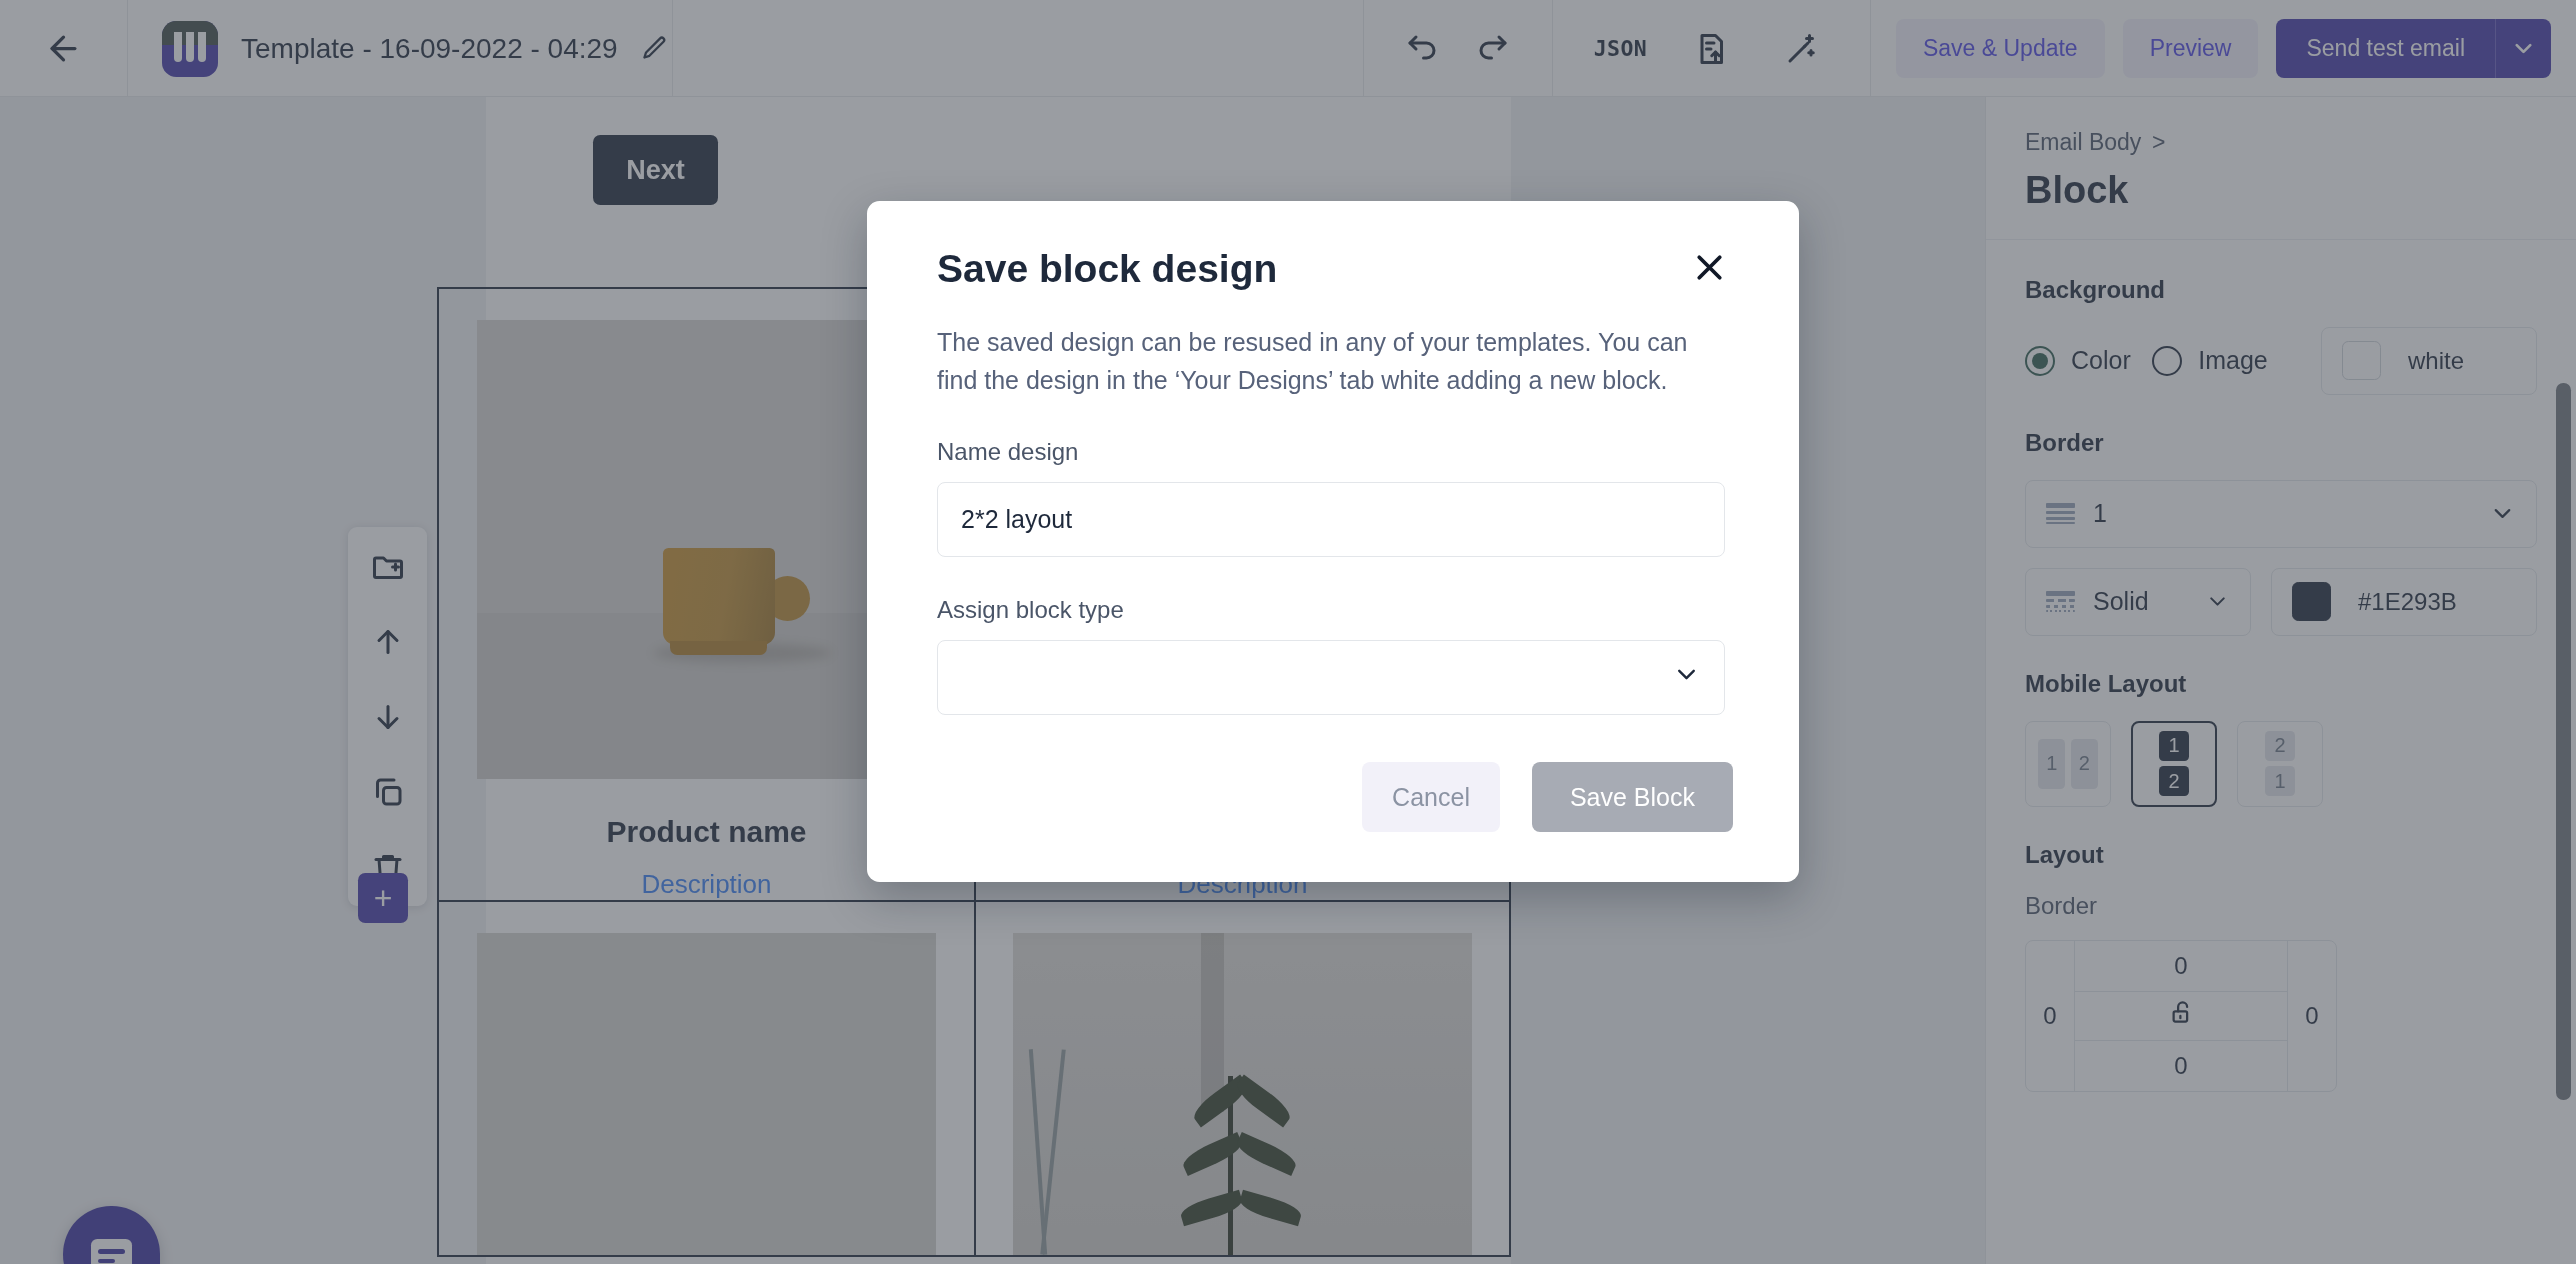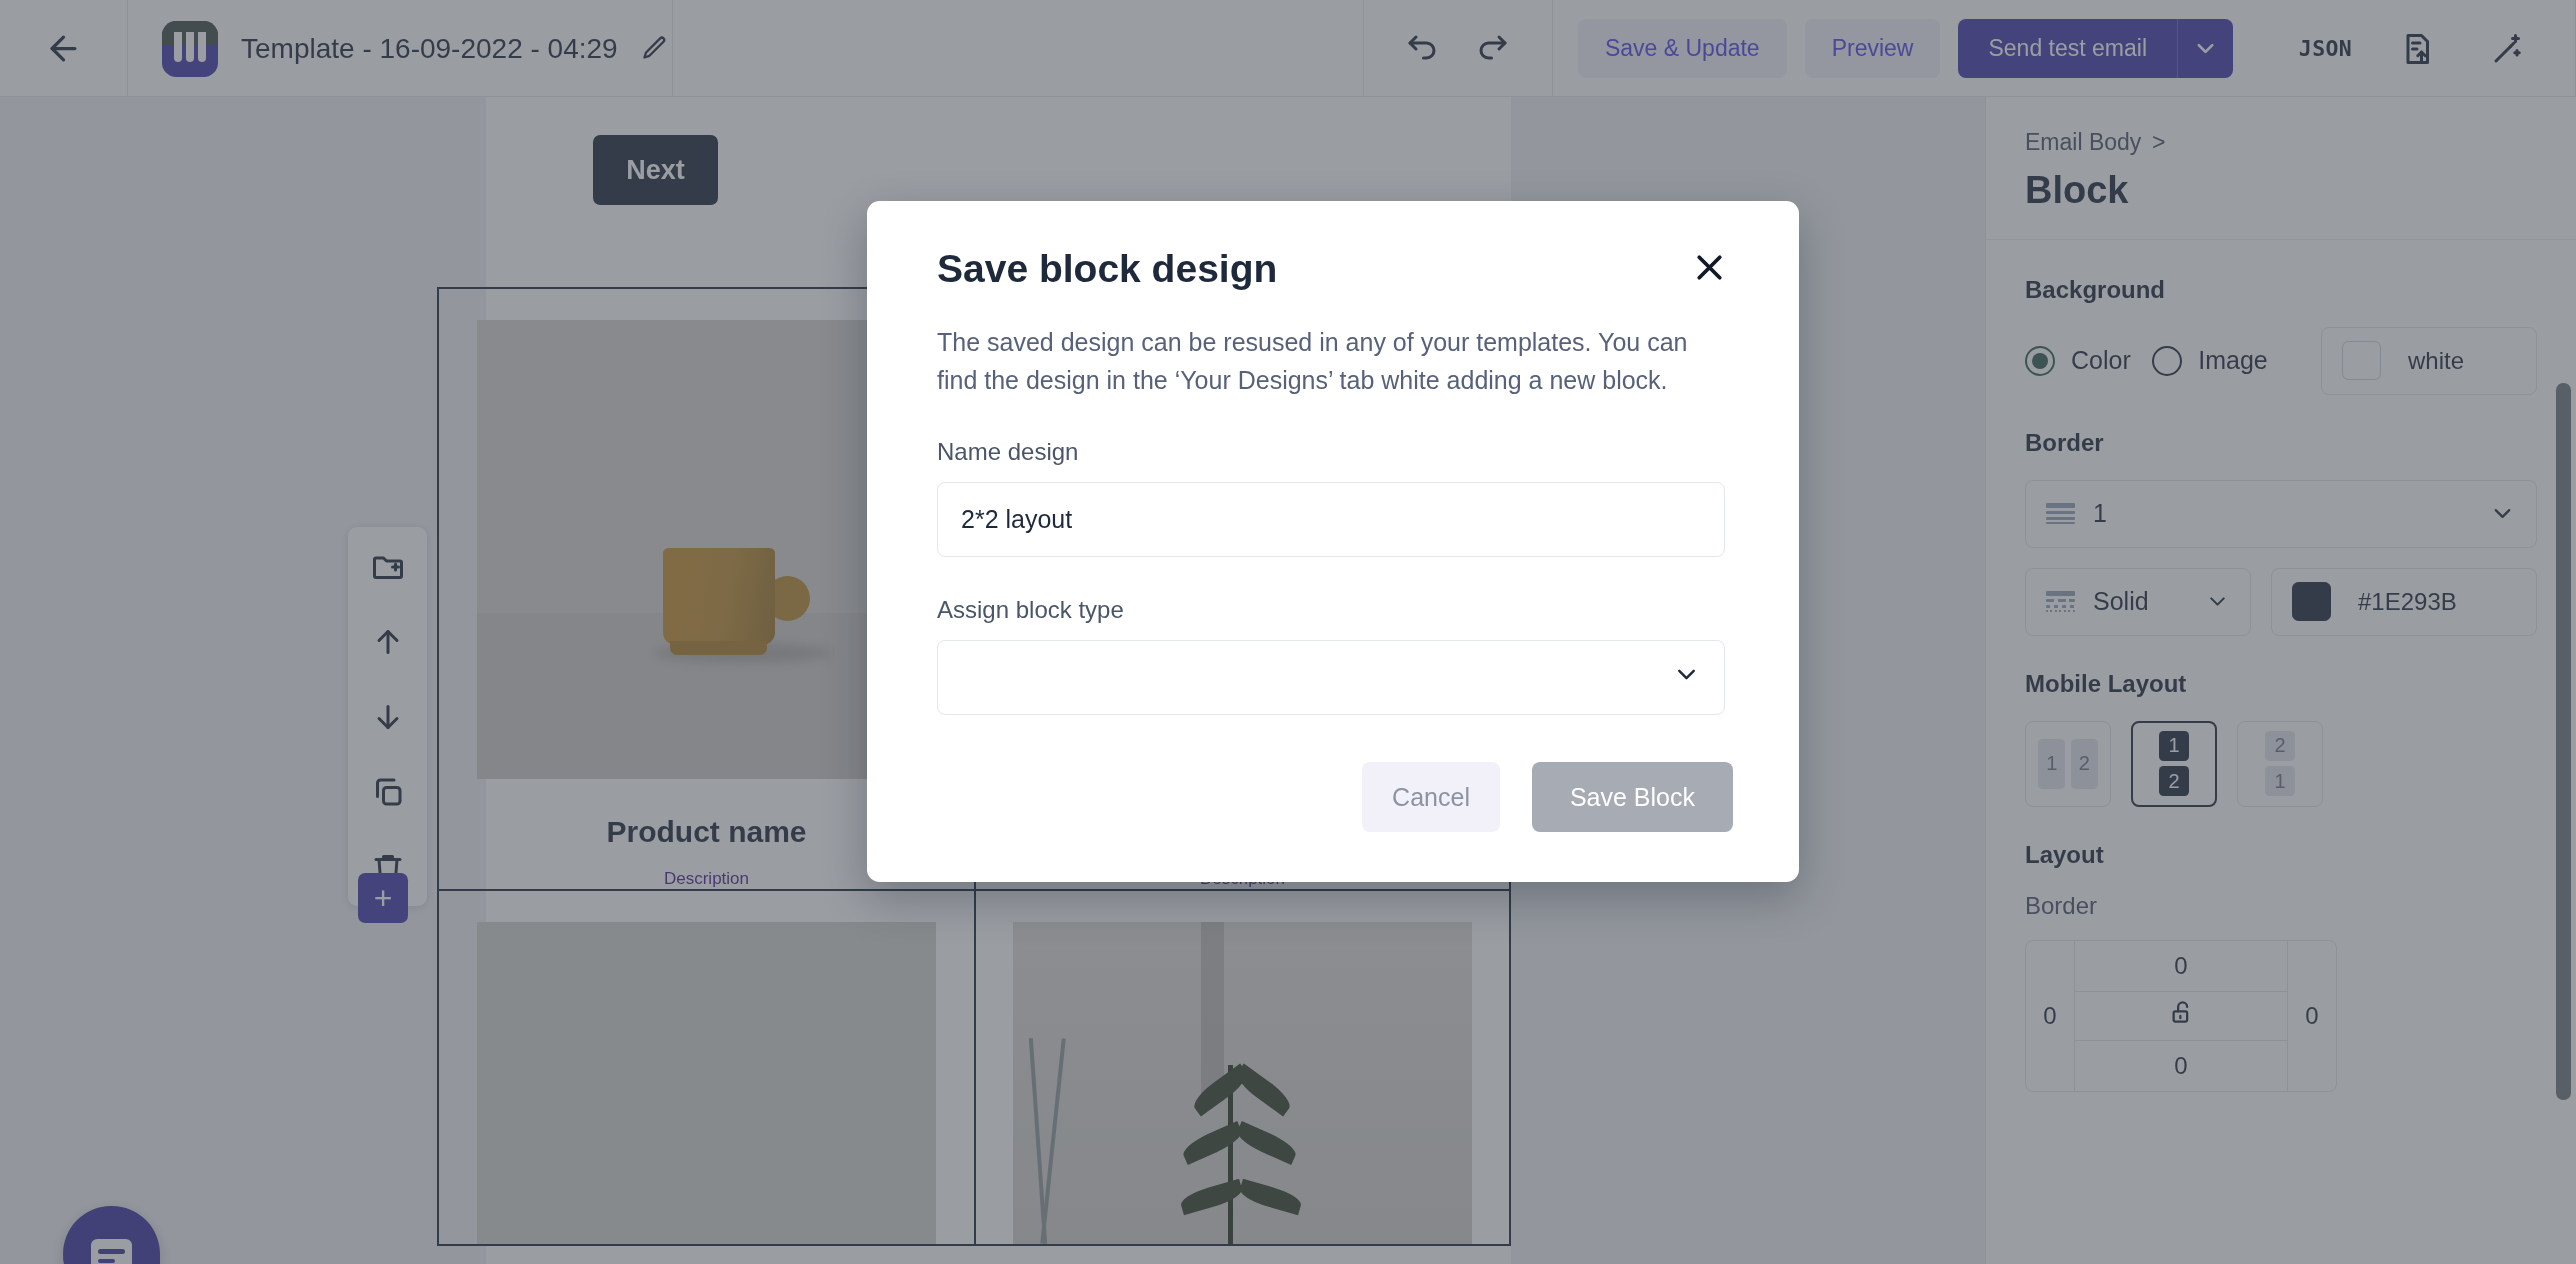--- a/index.html
+++ b/index.html
@@ -142,21 +142,21 @@
     background: #b07f2c;
   }
   .prod-img .shadow {
     position: absolute; left: 176px; bottom: 116px;
     width: 179px; height: 20px; border-radius: 50%;
     background: rgba(120,115,105,.35); filter: blur(5.4px);
   }
   .prod-name {
     margin-top: 36px; font-size: 30px; font-weight: bold; color: #1e293b;
   }
-  .prod-desc { margin-top: 20px; font-size: 17px; color: #4c1d95; }
+  .prod-desc { margin-top: 20px; font-size: 26px; color: #3b82f6; }
 
   .photo-blank { width: 459px; height: 322px; background: #d6d4d1; }
   .photo-plant {
     width: 459px; height: 322px; position: relative; overflow: hidden;
     background: linear-gradient(180deg,#dedcd8 0%, #d2d0cc 100%);
   }
   .photo-plant .wall-line {
     position: absolute; left: 188px; top: 0; width: 23px; height: 179px;
     background: rgba(150,148,144,.45);
   }
@@ -386,55 +386,55 @@
       <span class="icon-btn">
         <svg viewBox="0 0 24 24" width="36" height="36" fill="none" stroke="#1e293b" stroke-width="2" stroke-linecap="round" stroke-linejoin="round">
           <path d="M4 8h11a5 5 0 010 10h-2"></path>
             <path d="M8 4L4 8l4 4"></path>
         </svg>
       </span>
       <span class="icon-btn">
         <svg viewBox="0 0 24 24" width="36" height="36" fill="none" stroke="#1e293b" stroke-width="2" stroke-linecap="round" stroke-linejoin="round">
           <path d="M20 8H9a5 5 0 000 10h2"></path>
             <path d="M16 4l4 4-4 4"></path>
+        </svg>
+      </span>
+    </div>
+
+    <div class="tb-cell tb-tools">
+      <span class="icon-btn json-btn">JSON</span>
+      <span class="icon-btn">
+        <svg viewBox="0 0 24 24" width="36" height="36" fill="none" stroke="#1e293b" stroke-width="2" stroke-linecap="round" stroke-linejoin="round">
+          <path d="M6 3h9l4 4v14H6z"></path>
+            <path d="M9 8h5"></path>
+            <path d="M9 12h3"></path>
+          <path d="M15 21v-7"></path>
+            <path d="M12.5 16.5L15 14l2.5 2.5"></path>
+        </svg>
+      </span>
+      <span class="icon-btn">
+        <svg viewBox="0 0 24 24" width="36" height="36" fill="none" stroke="#1e293b" stroke-width="2" stroke-linecap="round" stroke-linejoin="round">
+          <path d="M4 20l10-10"></path>
+            <path d="M13.5 10.5l2.5-2.5"></path>
+          <path d="M17 3v4M15 5h4"></path>
+            <path d="M18 13v3M16.5 14.5h3"></path>
         </svg>
       </span>
     </div>
 
     <div class="tb-cell tb-actions">
       <button class="btn btn-ghost">Save &amp; Update</button>
       <button class="btn btn-ghost">Preview</button>
       <span class="split">
         <button class="btn btn-primary">Send test email</button>
         <span class="btn-primary-caret">
           <svg viewBox="0 0 24 24" width="27" height="27" fill="none" stroke="#ffffff" stroke-width="2.4" stroke-linecap="round" stroke-linejoin="round">
               <path d="M6 9l6 6 6-6"></path>
             </svg>
         </span>
-      </span>
-    </div>
-
-    <div class="tb-cell tb-tools">
-      <span class="icon-btn json-btn">JSON</span>
-      <span class="icon-btn">
-        <svg viewBox="0 0 24 24" width="36" height="36" fill="none" stroke="#1e293b" stroke-width="2" stroke-linecap="round" stroke-linejoin="round">
-          <path d="M6 3h9l4 4v14H6z"></path>
-            <path d="M9 8h5"></path>
-            <path d="M9 12h3"></path>
-          <path d="M15 21v-7"></path>
-            <path d="M12.5 16.5L15 14l2.5 2.5"></path>
-        </svg>
-      </span>
-      <span class="icon-btn">
-        <svg viewBox="0 0 24 24" width="36" height="36" fill="none" stroke="#1e293b" stroke-width="2" stroke-linecap="round" stroke-linejoin="round">
-          <path d="M4 20l10-10"></path>
-            <path d="M13.5 10.5l2.5-2.5"></path>
-          <path d="M17 3v4M15 5h4"></path>
-            <path d="M18 13v3M16.5 14.5h3"></path>
-        </svg>
       </span>
     </div>
   </div>
 
   <div class="canvas">
     <div class="email-body">
 
       <div class="next-wrap">
         <div class="next-btn">Next</div>
       </div>

